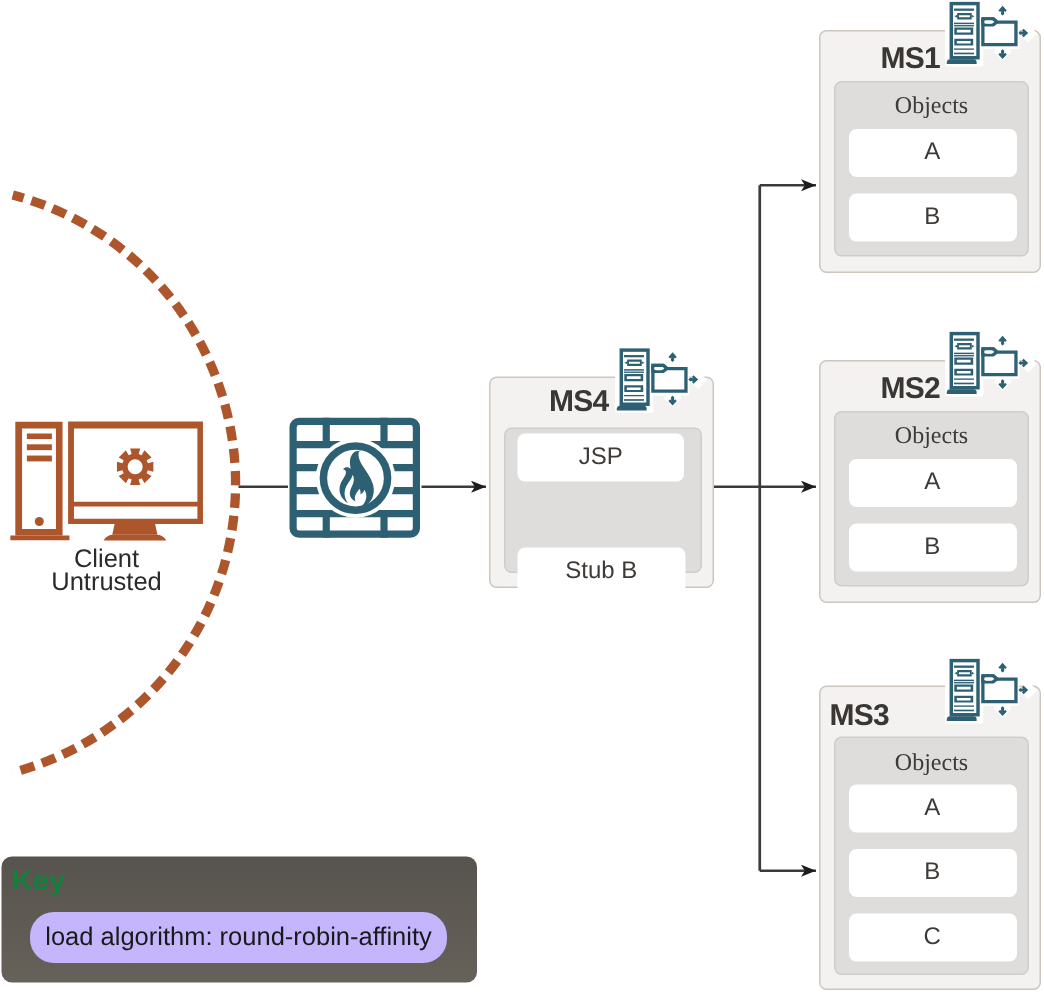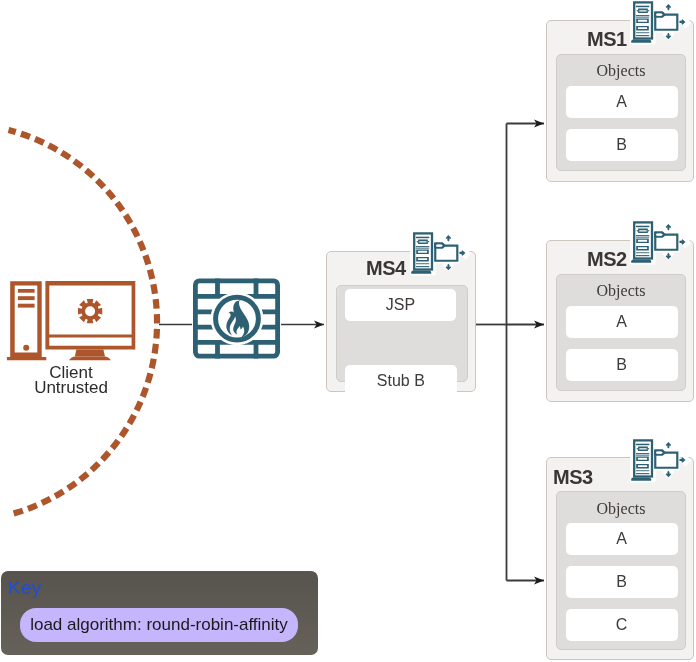--- a/index.html
+++ b/index.html
@@ -9,21 +9,21 @@
 
   .node{position:absolute;background:#f3f2f0;border:1px solid #cdc6bf;border-radius:5px;box-sizing:border-box;}
   .node-title{position:absolute;font-weight:bold;font-size:20px;letter-spacing:-0.5px;color:#3a3633;line-height:1;}
   .inner{position:absolute;background:#dedddb;border:1px solid #d0cdc8;border-radius:5px;box-sizing:border-box;}
   .inner-title{position:absolute;font-size:16px;color:#3d3a38;text-align:center;line-height:1;font-family:Liberation Serif, serif;}
   .leaf{position:absolute;background:#ffffff;border-radius:5px;box-sizing:border-box;display:flex;align-items:center;justify-content:center;font-size:16px;color:#3d3a38;}
 
   svg.lyr{position:absolute;left:0;top:0;width:696px;height:662px;overflow:visible;pointer-events:none;}
 
   .keybox{position:absolute;background:linear-gradient(#57534e,#666159);border-radius:7px;box-sizing:border-box;}
-  .keylabel{position:absolute;color:#1d4ed8;font-weight:normal;font-size:19px;letter-spacing:0.3px;line-height:1;}
+  .keylabel{position:absolute;color:#15803d;font-weight:bold;font-size:19px;letter-spacing:0.3px;line-height:1;}
   .keyitem{position:absolute;background:#c4b5fd;border-radius:16px;display:flex;align-items:center;justify-content:center;font-size:17px;color:#1a1a1a;}
   .caption{position:absolute;font-size:17px;color:#2b2b2b;text-align:center;line-height:15.4px;}
 </style>
 </head>
 <body>
 
 <div class="stage">
 
   <svg class="lyr" viewBox="0 0 696 662">
     <defs>

